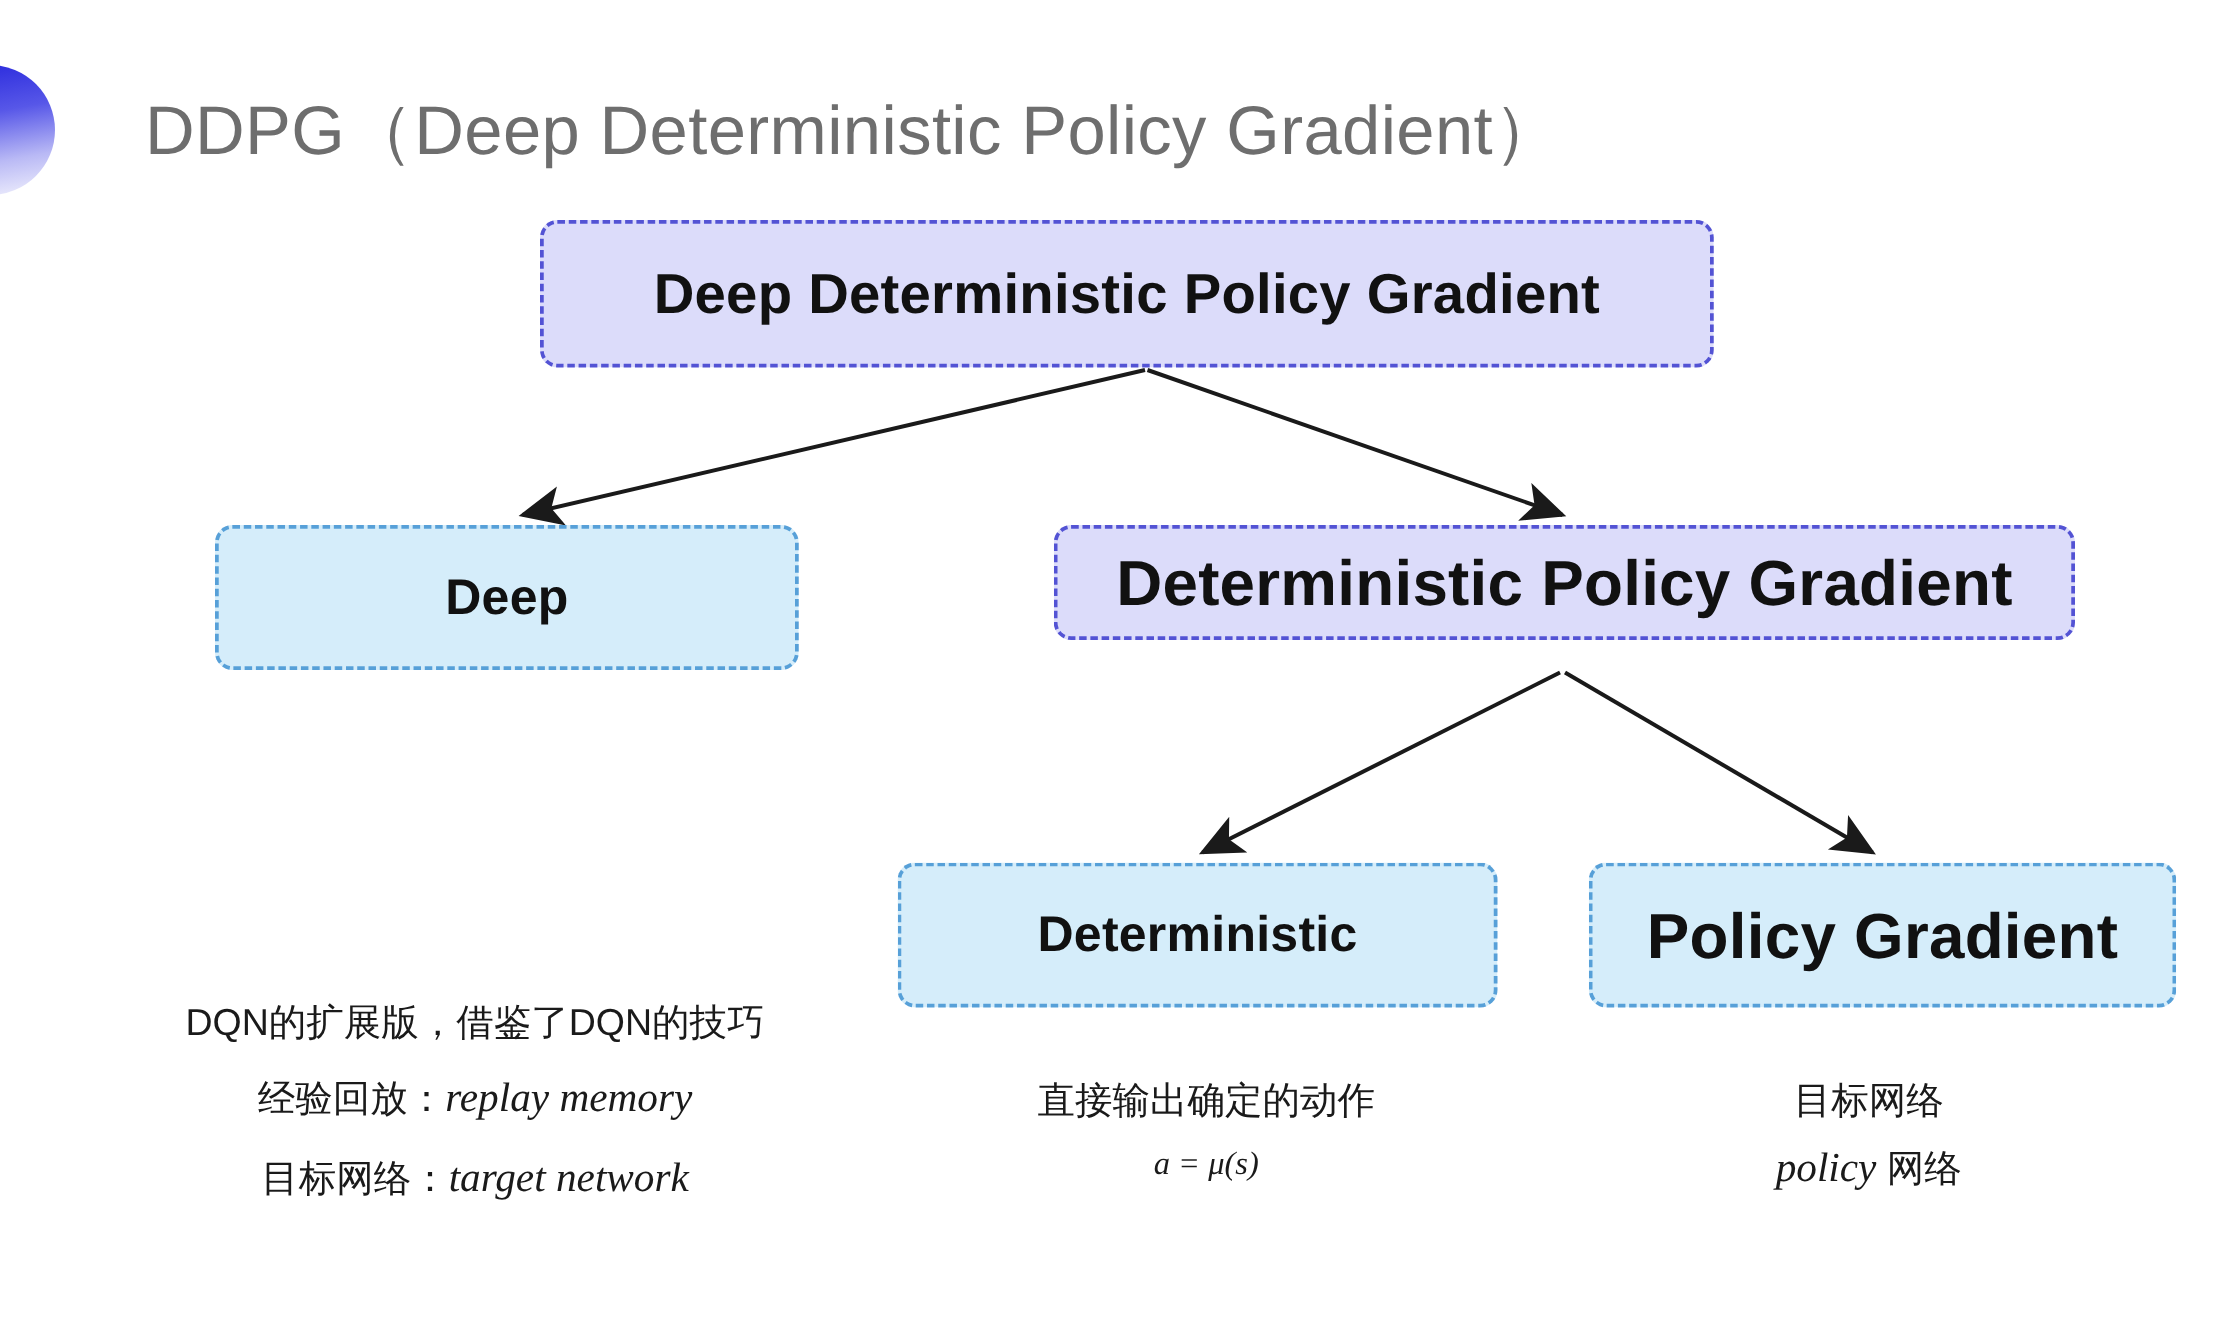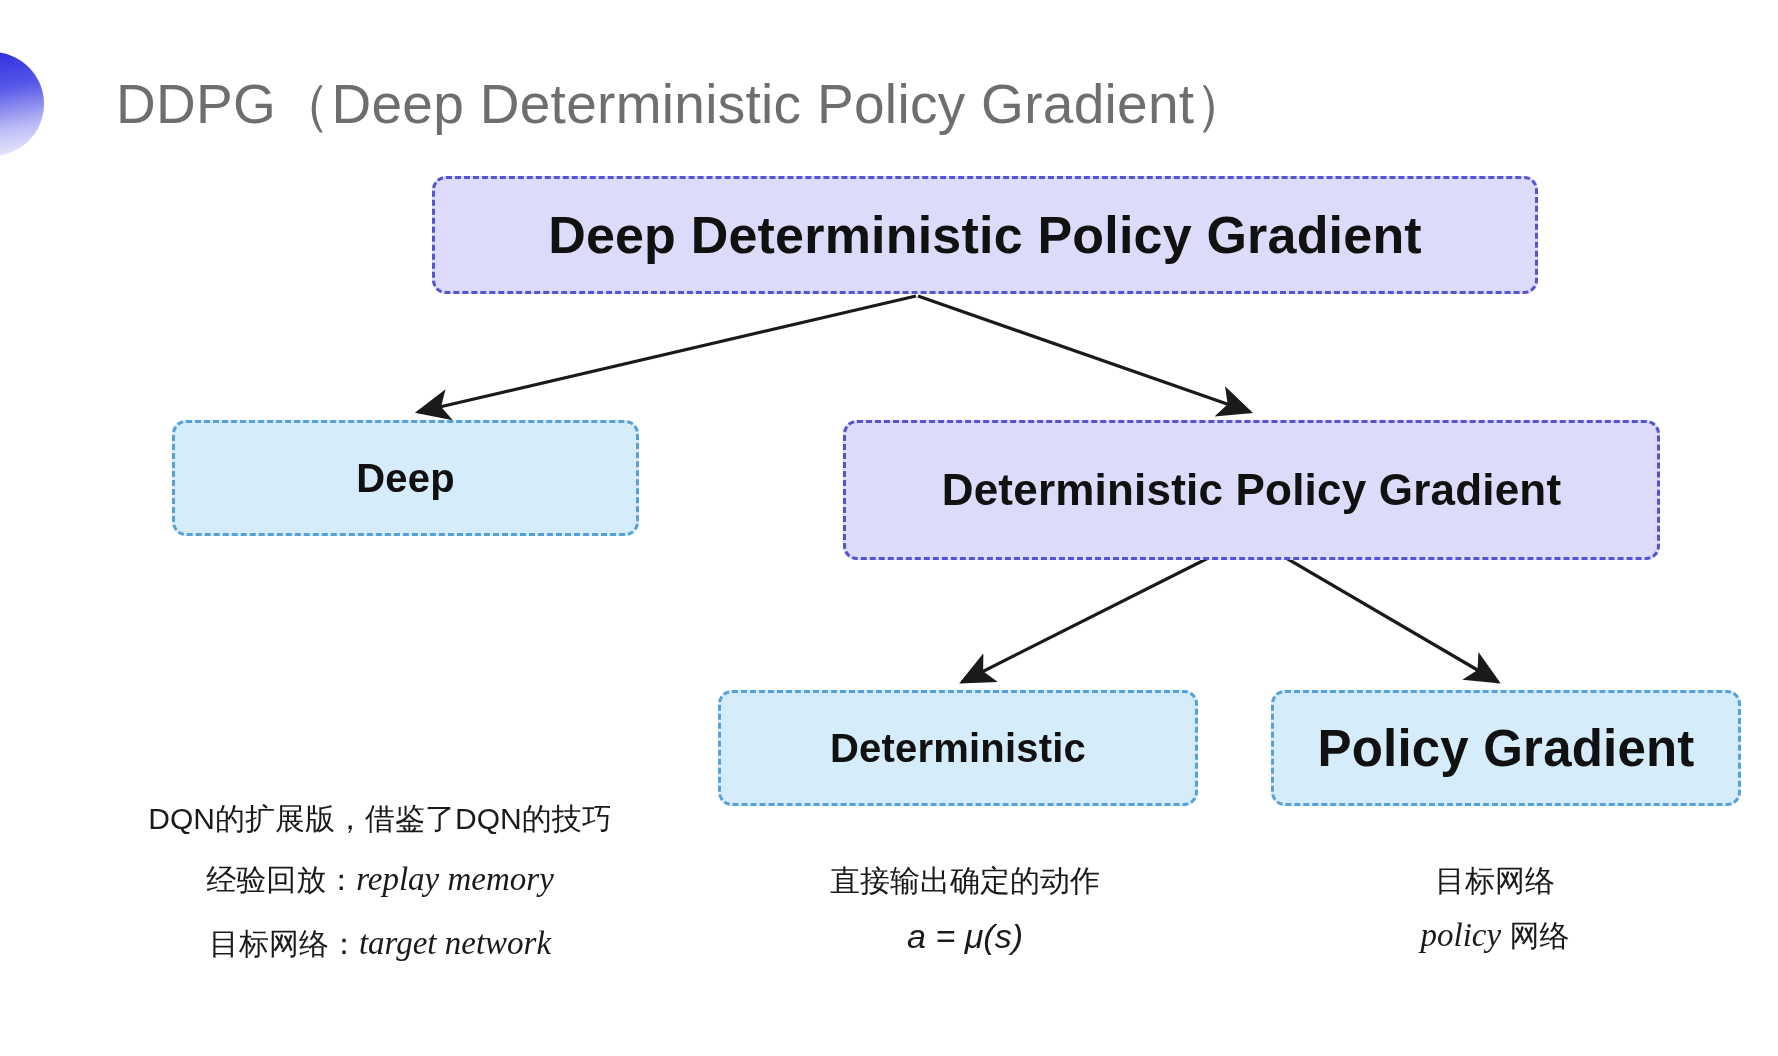--- a/index.html
+++ b/index.html
@@ -55,23 +55,23 @@
   }
   .node.purple {
     background: #dcdcfa;
     border: 3px dashed #5353d4;
   }
   .node.blue {
     background: #d5edfa;
     border: 3px dashed #57a0d8;
   }
 
-  #node-root      { left: 432px;  top: 176px; width: 1106px; height: 118px; font-size: 52px; }
+  #node-root      { left: 432px;  top: 176px; width: 939px; height: 118px; font-size: 45px; }
   #node-deep      { left: 172px;  top: 420px; width: 467px; height: 116px; font-size: 40px; }
-  #node-dpg       { left: 843px;  top: 420px; width: 817px; height: 140px; font-size: 44px; text-align: right; }
+  #node-dpg       { left: 843px;  top: 420px; width: 817px; height: 92px; font-size: 51px; text-align: right; }
   #node-det       { left: 718px;  top: 690px; width: 480px; height: 116px; font-size: 40px; }
   #node-pg        { left: 1271px; top: 690px; width: 470px; height: 116px; font-size: 51px; }
 
   
   #arrows {
     position: absolute;
     left: 0; top: 0;
     width: 1778px;
     height: 1056px;
     pointer-events: none;
@@ -79,21 +79,21 @@
 
   
   .note {
     position: absolute;
     color: #1a1a1a;
     text-align: center;
     line-height: 1.5;
   }
   .note .cn     { font-family: "Liberation Sans", sans-serif; font-size: 30px; }
   .note .it     { font-family: "Liberation Serif", serif; font-style: italic; font-size: 33px; }
-  .note .math   { font-family: Liberation Sans, sans-serif; font-style: italic; font-size: 34px; }
+  .note .math   { font-family: Liberation Serif, serif; font-style: italic; font-size: 26px; }
   .note-row     { white-space: nowrap; }
 
   #note-left  { left: 100px;  top: 796px; width: 560px; }
   #note-left .note-row { margin-bottom: 14px; }
   #note-mid   { left: 745px;  top: 858px; width: 440px; }
   #note-mid .note-row { margin-bottom: 8px; }
   #note-right { left: 1330px; top: 858px; width: 330px; }
   #note-right .note-row { margin-bottom: 8px; }
 </style>
 </head>

